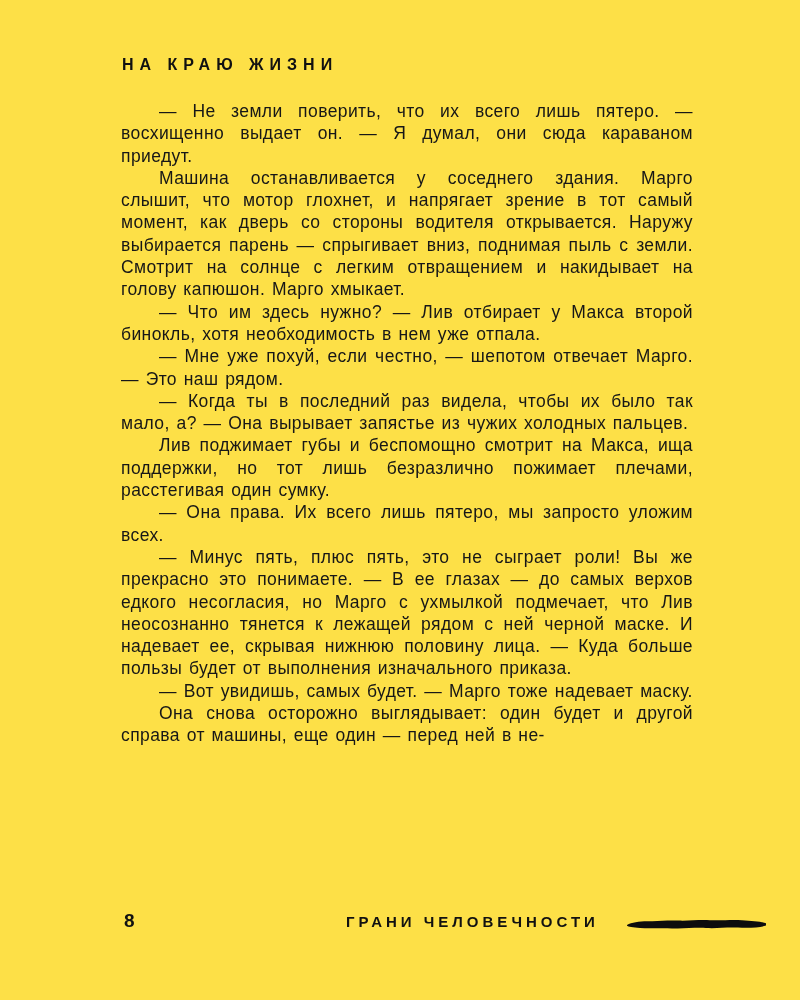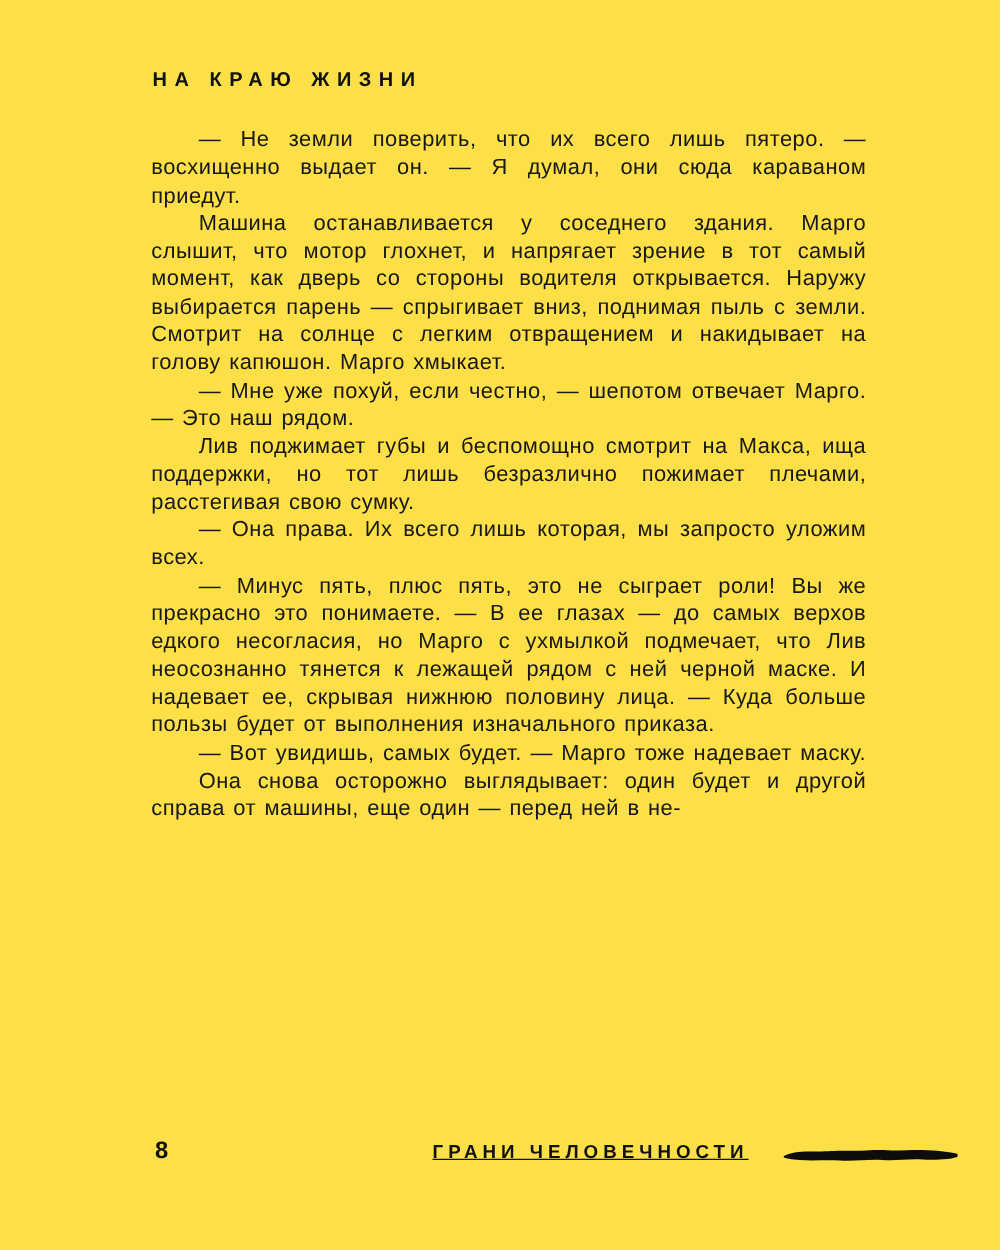--- a/index.html
+++ b/index.html
@@ -60,43 +60,44 @@
   }
   .footer-title {
     position: absolute;
     left: 346px;
     top: 5px;
     font-size: 15px;
     font-weight: bold;
     letter-spacing: 4px;
     color: #111111;
     white-space: nowrap;
-    text-decoration: underline;
   }
   .brush-stroke {
     position: absolute;
     left: 626px;
     top: 8px;
     width: 142px;
     height: 16px;
   }
 </style>
 </head>
 <body>
 
 <div class="page">
 
   <div class="running-head">НА КРАЮ ЖИЗНИ</div>
 
   <div class="body-text">
       <p>— Не земли поверить, что их всего лишь пятеро. — восхищенно выдает он. — Я думал, они сюда караваном приедут.</p>
       <p>Машина останавливается у соседнего здания. Марго слышит, что мотор глохнет, и напрягает зрение в тот самый момент, как дверь со стороны водителя открывается. Наружу выбирается парень — спрыгивает вниз, поднимая пыль с земли. Смотрит на солнце с легким отвращением и накидывает на голову капюшон. Марго хмыкает.</p>
+      <p>— Что им здесь нужно? — Лив отбирает у Макса второй бинокль, хотя необходимость в нем уже отпала.</p>
       <p>— Мне уже похуй, если честно, — шепотом отвечает Марго. — Это наш рядом.</p>
-      <p>Лив поджимает губы и беспомощно смотрит на Макса, ища поддержки, но тот лишь безразлично пожимает плечами, расстегивая свою сумку.</p>
-      <p>— Она права. Их всего лишь которая, мы запросто уложим всех.</p>
+      <p>— Когда ты в последний раз видела, чтобы их было так мало, а? — Она вырывает запястье из чужих холодных пальцев.</p>
+      <p>Лив поджимает губы и беспомощно смотрит на Макса, ища поддержки, но тот лишь безразлично пожимает плечами, расстегивая один сумку.</p>
+      <p>— Она права. Их всего лишь пятеро, мы запросто уложим всех.</p>
       <p>— Минус пять, плюс пять, это не сыграет роли! Вы же прекрасно это понимаете. — В ее глазах — до самых верхов едкого несогласия, но Марго с ухмылкой подмечает, что Лив неосознанно тянется к лежащей рядом с ней черной маске. И надевает ее, скрывая нижнюю половину лица. — Куда больше пользы будет от выполнения изначального приказа.</p>
       <p>— Вот увидишь, самых будет. — Марго тоже надевает маску.</p>
       <p>Она снова осторожно выглядывает: один будет и другой справа от машины, еще один — перед ней в не-</p>
     </div>
 
   <div class="footer">
     <div class="page-number">8</div>
     <div class="footer-title">ГРАНИ ЧЕЛОВЕЧНОСТИ</div>
     <span class="brush-stroke">
       <svg width="142" height="16" viewBox="0 0 142 16" xmlns="http://www.w3.org/2000/svg">

